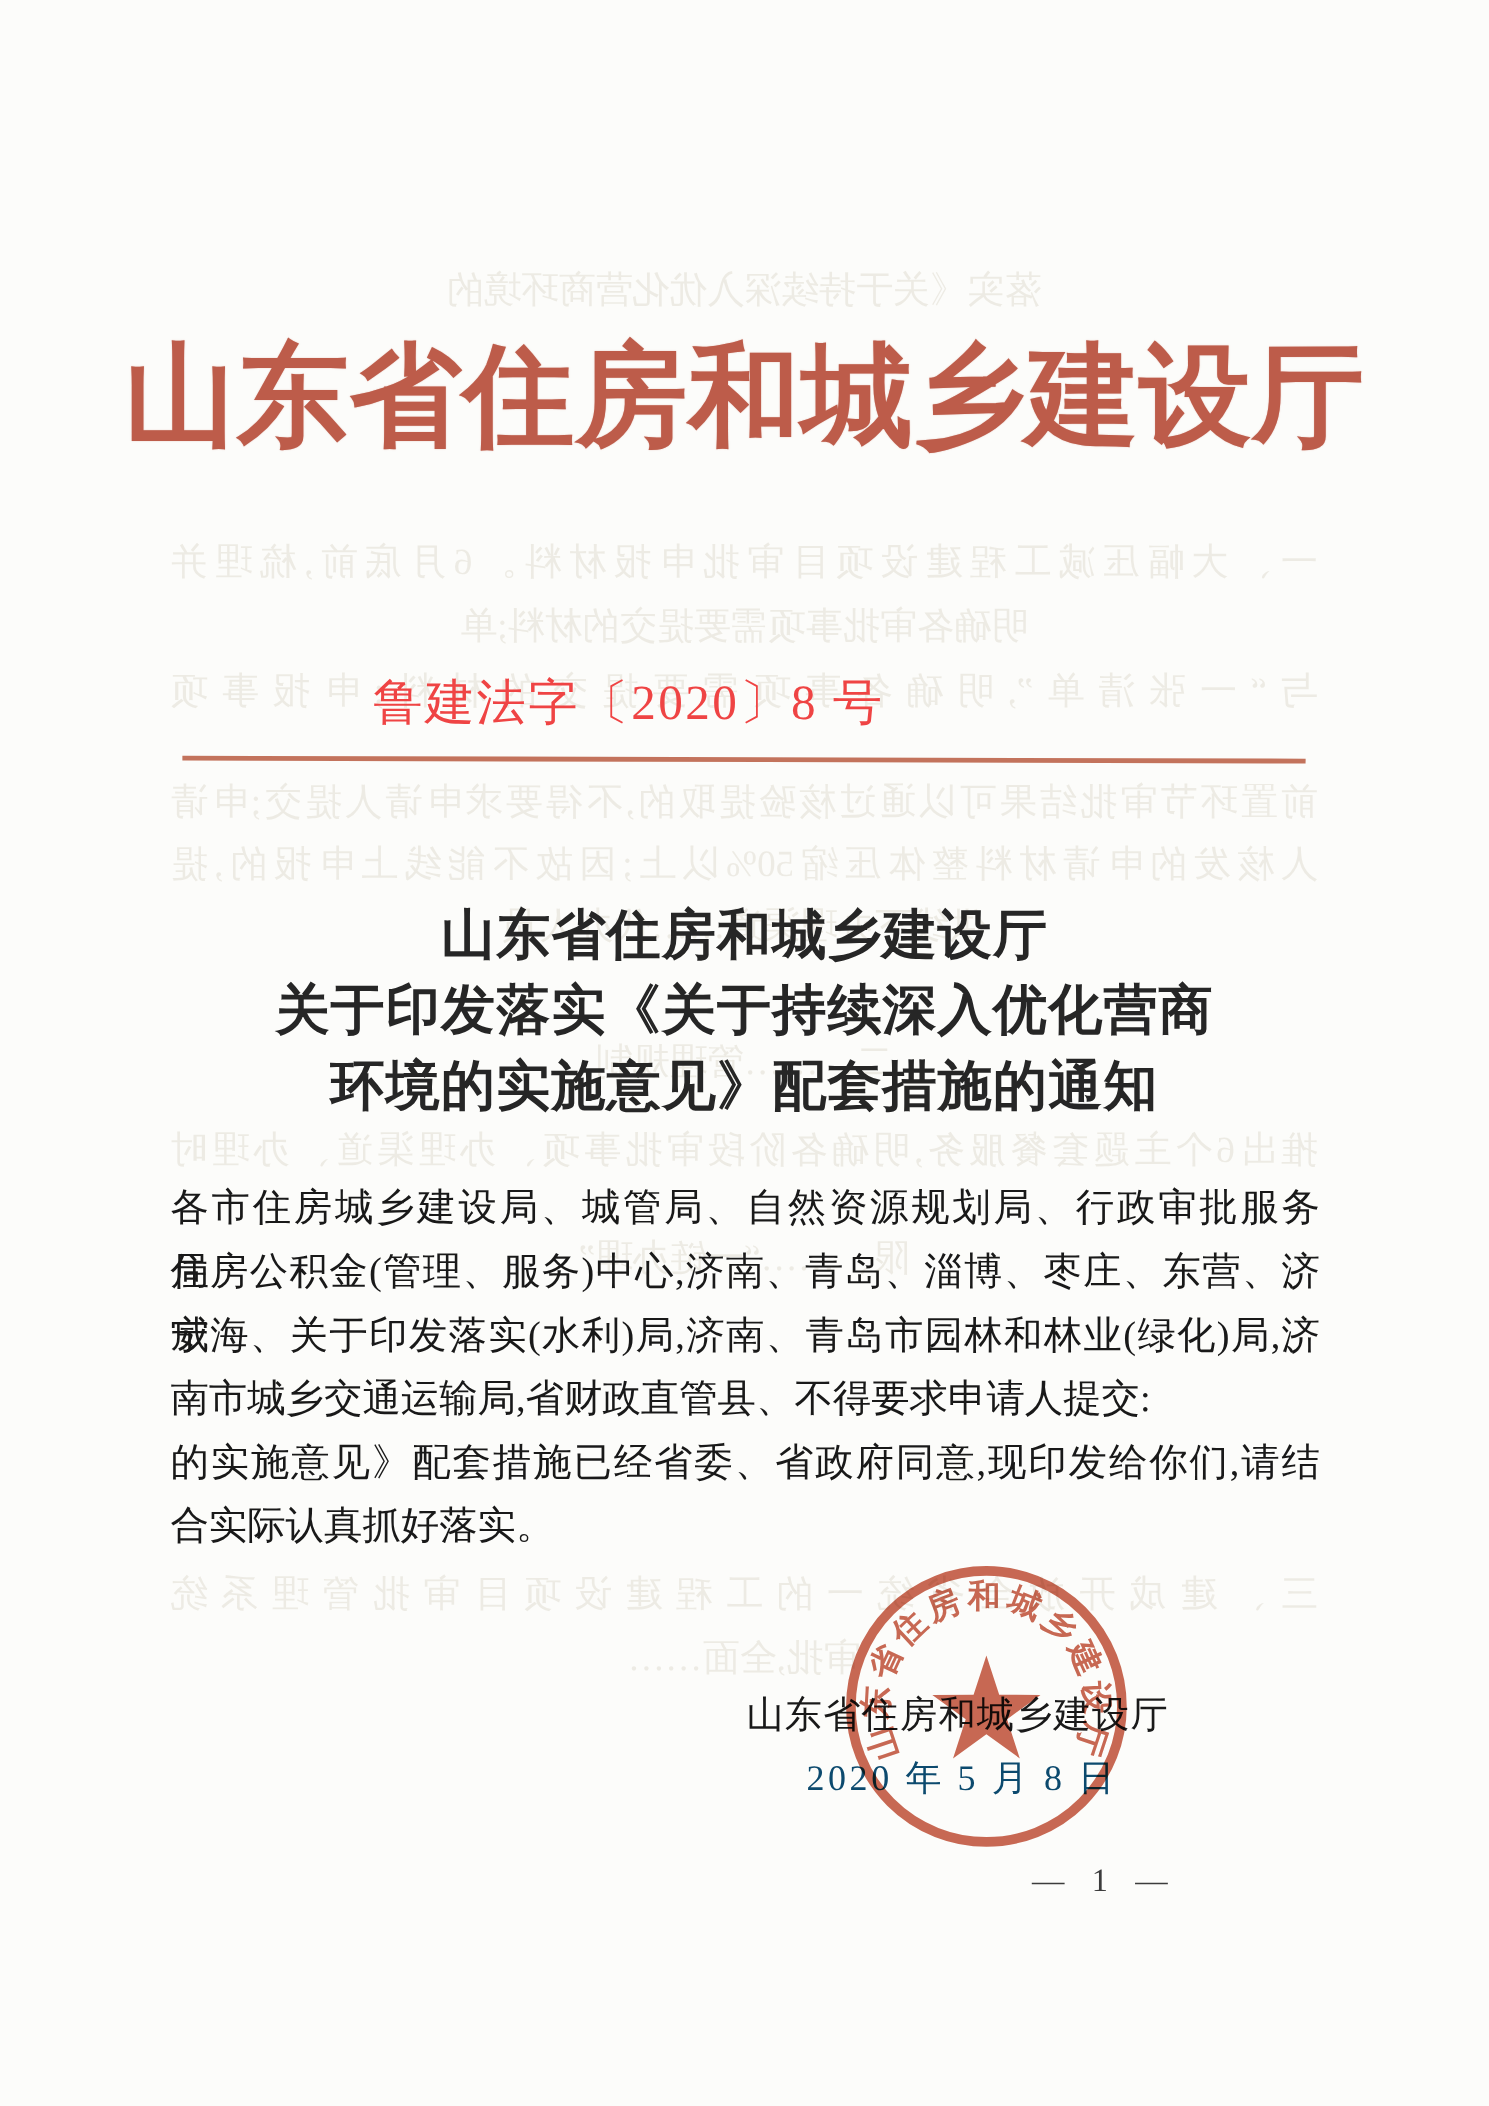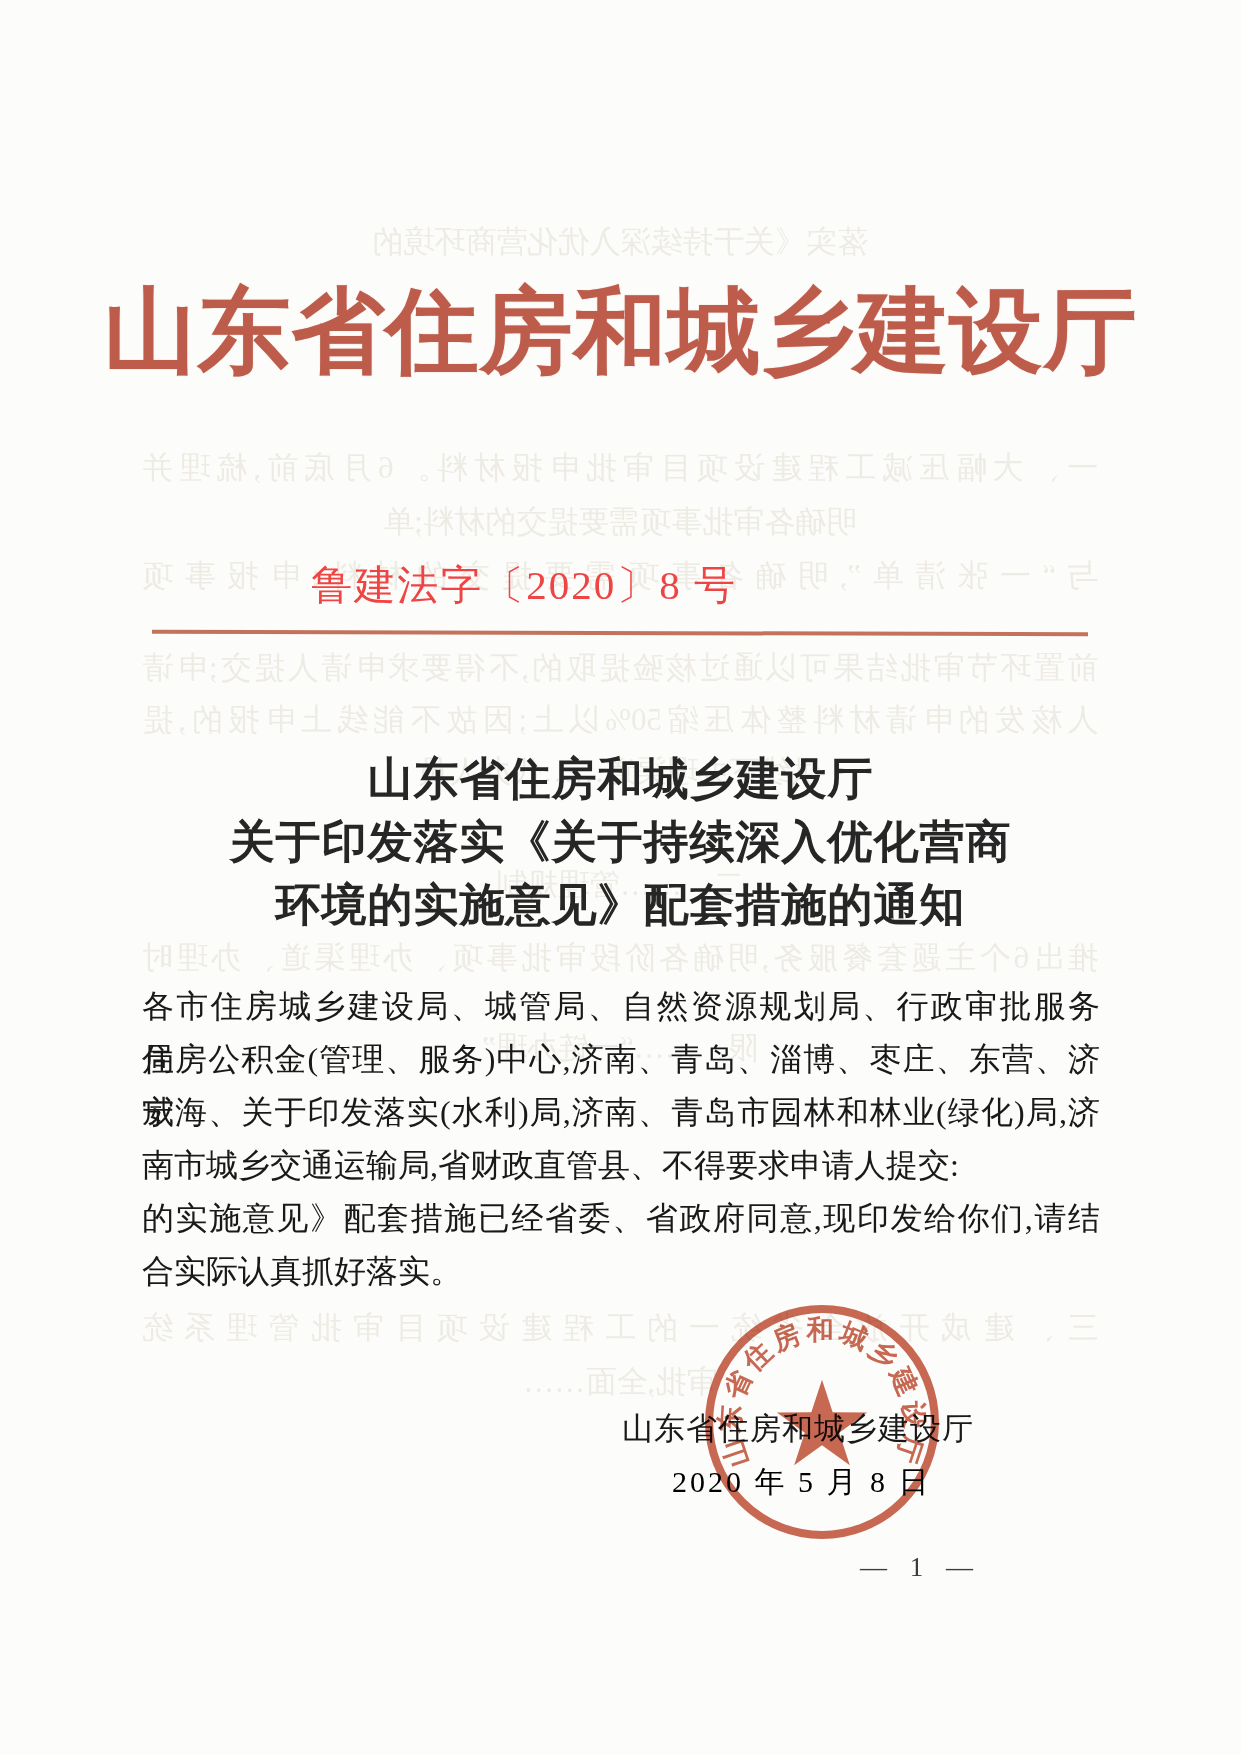--- a/index.html
+++ b/index.html
@@ -50,21 +50,21 @@
   
   .body-block{position:absolute;top:980px;left:142px;width:958px;z-index:2;}
   .body-line{
     font-size:32px;line-height:53px;height:53px;color:#191919;
     white-space:normal;
   }
   .body-line.fill{text-align:justify;text-align-last:justify;}
   .body-line.indent{padding-left:66px;width:892px;}
   
   .sig-agency{position:absolute;top:1408px;left:622px;z-index:4;font-size:31px;letter-spacing:1px;color:#191919;}
-  .sig-date{position:absolute;top:1462px;left:672px;z-index:4;font-size:30px;letter-spacing:3px;color:#000000;}
+  .sig-date{position:absolute;top:1462px;left:672px;z-index:4;font-size:30px;letter-spacing:3px;color:#0c4a6e;}
   
   .seal{
     position:absolute;left:698px;top:1298px;width:248px;height:248px;z-index:5;
     mix-blend-mode:multiply;opacity:0.85;pointer-events:none;
   }
   .seal svg{width:100%;height:100%;}
   .seal text{
     font-family:"Liberation Serif","DejaVu Serif",serif;
     font-size:27px;font-weight:bold;letter-spacing:4px;
   }

